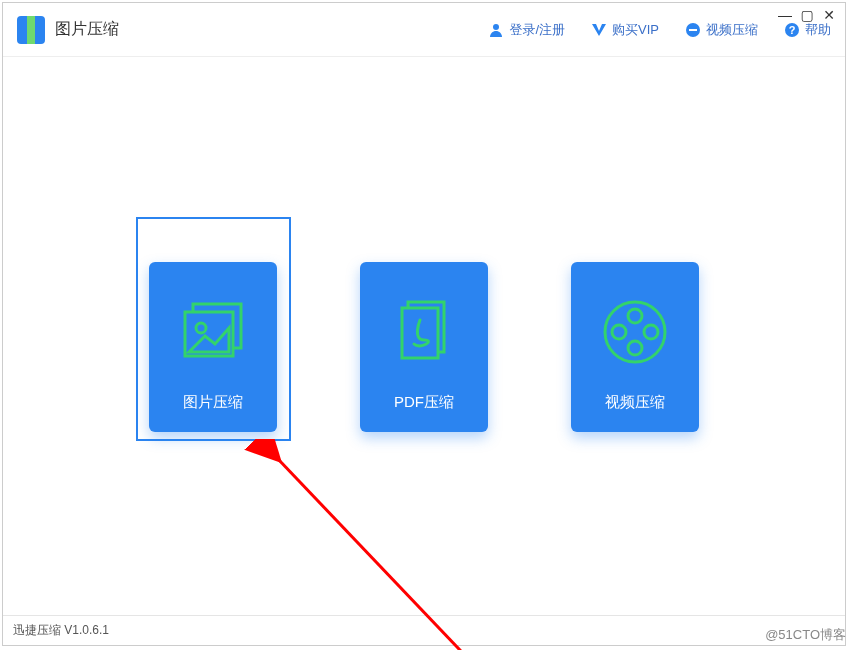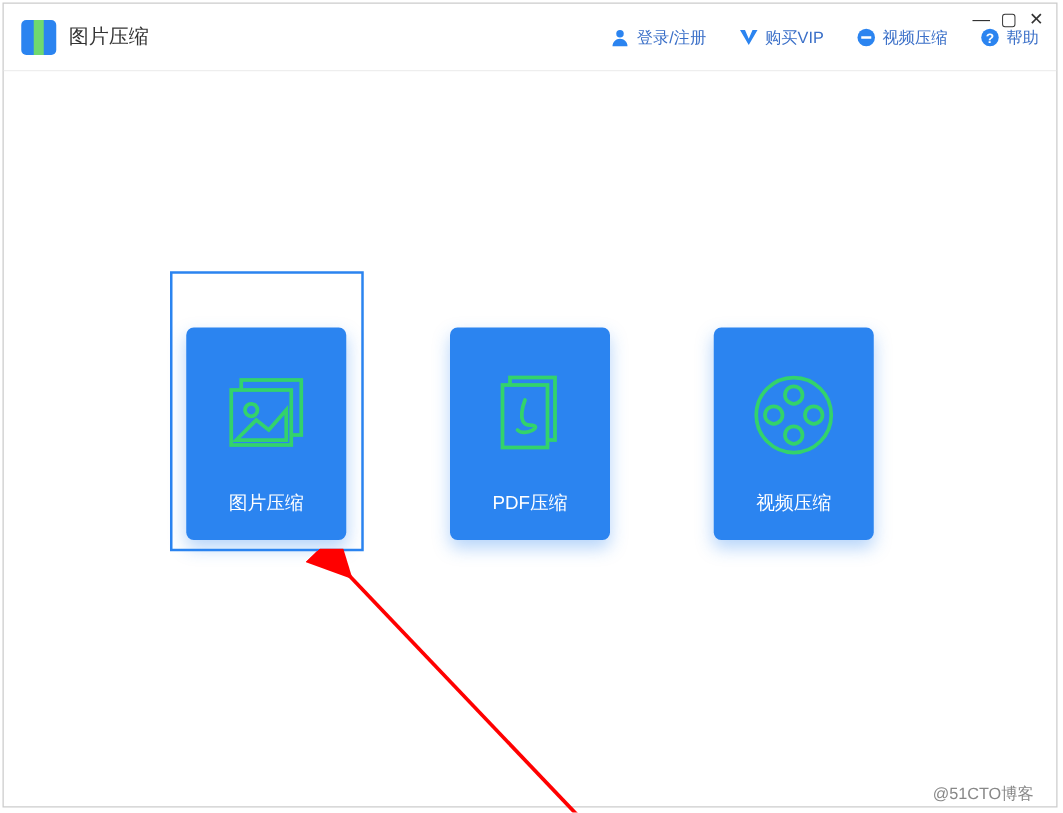--- a/index.html
+++ b/index.html
@@ -128,21 +128,21 @@
       height: 30px;
       display: flex;
       align-items: center;
       padding: 0 10px;
       font-size: 12px;
       color: #555;
       border-top: 1px solid #e5e5e5;
     }
     .watermark {
       position: absolute;
-      right: 23px;
+      right: 4px;
       bottom: 6px;
       font-size: 13px;
       color: #888;
     }
     .arrow-annotation {
       position: absolute;
       left: 235px;
       top: 382px;
       pointer-events: none;
     }
@@ -250,15 +250,18 @@
     <svg class="arrow-annotation" width="280" height="260">
       <defs>
         <marker id="ah" markerWidth="12" markerHeight="12" refX="2" refY="6" orient="auto">
           <path d="M12 0 L0 6 L12 12 Z" fill="#ff0000"></path>
         </marker>
       </defs>
       <line x1="240" y1="230" x2="40" y2="20" stroke="#ff0000" stroke-width="3" marker-end="url(#ah)"></line>
     </svg>
   </div>
 
+  <div class="footer">
+    <span>迅捷压缩 V1.0.6.1</span>
+  </div>
 </div>
 
 <div class="watermark">@51CTO博客</div>
 
 </body></html>

